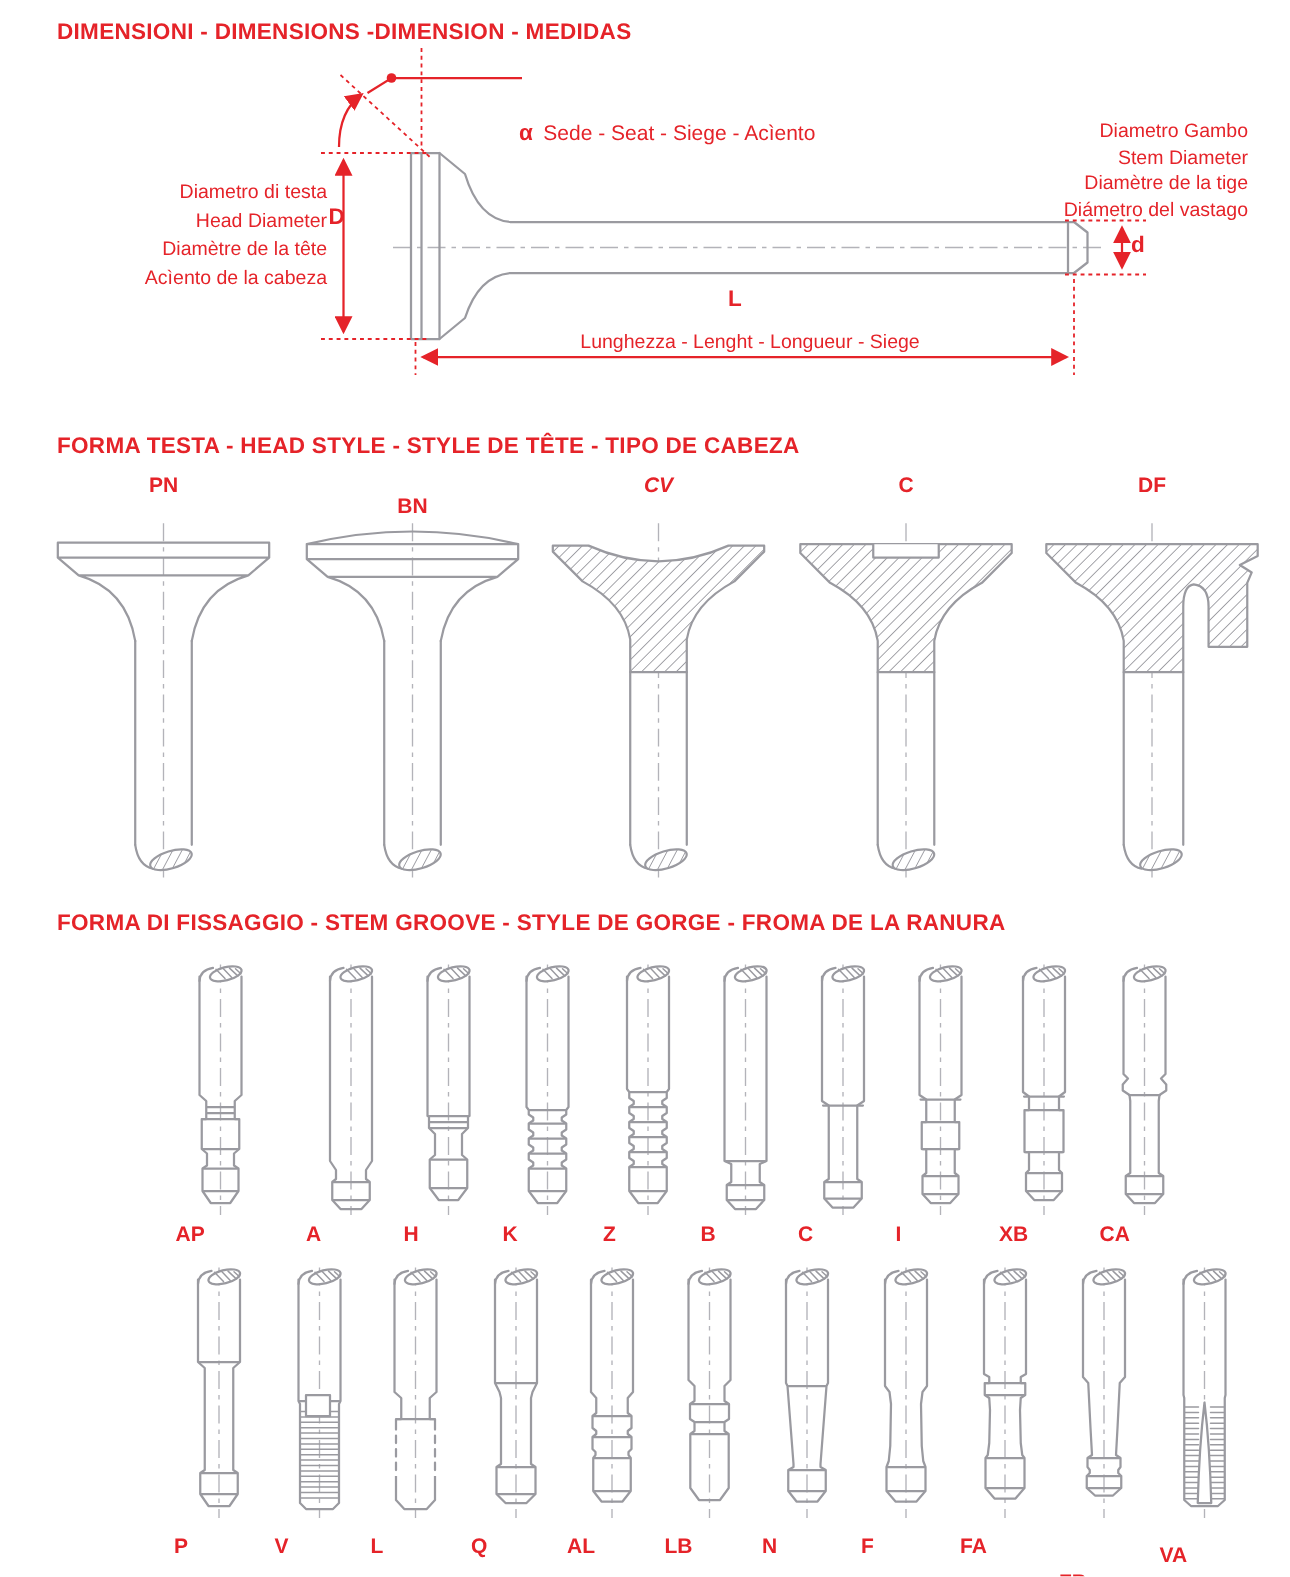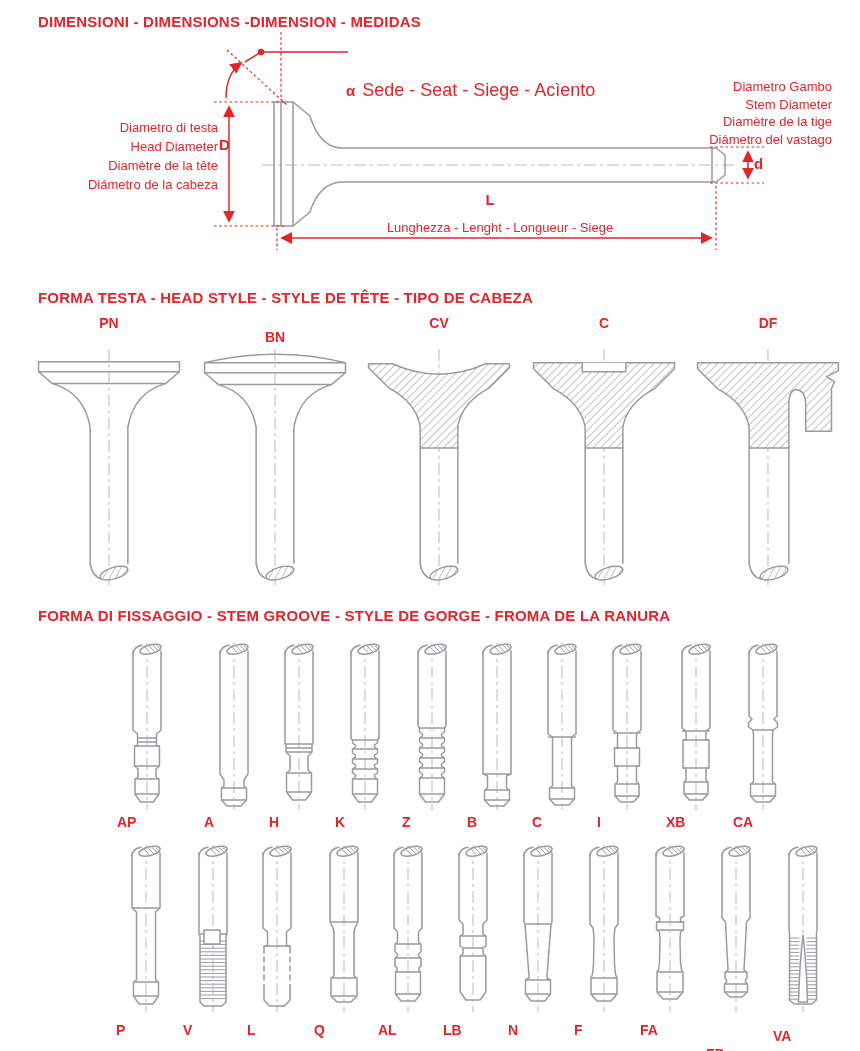--- a/index.html
+++ b/index.html
@@ -6,21 +6,21 @@
   .page{position:relative;width:860px;height:1051px;background:#fff;overflow:hidden;
         font-family:"Liberation Sans",sans-serif;}
   .sec-title{position:absolute;left:38px;font-size:15px;font-weight:700;color:#e52329;
              letter-spacing:.2px;white-space:nowrap;}
   .red-sym{color:#e52329;font-weight:700;font-size:15px;}
   .dim-label{position:absolute;color:#e52329;font-size:13px;line-height:19px;}
   .dim-label.small-lh{line-height:17.5px;}
   .right-align{text-align:right;}
   .center-align{text-align:center;}
   .alpha-row{position:absolute;display:flex;align-items:baseline;gap:7px;white-space:nowrap;}
-  .alpha-row .txt{color:#e52329;font-size:18px;margin-top:36px;}
+  .alpha-row .txt{color:#e52329;font-size:14px;margin-top:36px;}
   .head-label,.fig-label{position:absolute;text-align:center;font-weight:700;
              color:#e52329;font-size:14px;}
   .head-fig,.stem-fig{position:absolute;}
   .stem-label{position:absolute;left:0;width:60px;font-weight:700;
              color:#e52329;font-size:14px;}
   svg .ln{stroke:#9a9aa0;stroke-width:1.5;stroke-linejoin:round;stroke-linecap:round;}
   svg .cl{stroke:#b3b3b9;stroke-width:.9;stroke-dasharray:12 4 3 4;fill:none;}
   svg .rl{stroke:#e52329;stroke-width:1.5;fill:none;}
   svg .rd{stroke:#e52329;stroke-width:1.2;stroke-dasharray:2.6 2.6;fill:none;}
 </style>
@@ -66,21 +66,21 @@
 
   <div class="alpha-row" style="left:346px;top:44px">
     <span class="red-sym">α</span>
     <span class="txt">Sede - Seat - Siege - Acìento</span>
   </div>
 
   <div class="dim-label right-align" style="left:38px;top:118px;width:180px">
     <span style="display:block">Diametro di testa</span>
     <span style="display:block">Head Diameter</span>
     <span style="display:block">Diamètre de la tête</span>
-    <span style="display:block">Diámetro de la cabeza</span>
+    <span style="display:block">Acìento de la cabeza</span>
   </div>
   <div class="red-sym" style="position:absolute;left:219px;top:136px">D</div>
 
   <div class="dim-label small-lh right-align" style="left:640px;top:78px;width:192px">
     <span style="display:block">Diametro Gambo</span>
     <span style="display:block">Stem Diameter</span>
     <span style="display:block">Diamètre de la tige</span>
     <span style="display:block">Diámetro del vastago</span>
   </div>
   <div class="red-sym" style="position:absolute;left:754px;top:155px">d</div>
@@ -111,21 +111,21 @@
               <rect width="5.5" height="5.5" fill="#fff"></rect>
               <line x1="0" y1="0" x2="0" y2="5.5" stroke="#9a9aa0" stroke-width="1.2"></line>
             </pattern>
           </defs>
           <line class="cl" x1="75" y1="16" x2="75" y2="254"></line>
           <path class="ln" fill="none" d="M4,30 Q75,13 146,30 M4,30 H146 M4,40 H146 M4,30 V40 M146,30 V40 M4,40 L18,52 M146,40 L132,52 M18,52 H132 M18,52 Q50,61 56,95 M132,52 Q100,61 94,95"></path>
           <path class="ln" fill="none" d="M56,95 V232 M94,95 V232"></path>
           <path class="ln" fill="none" d="M56,232 Q58,246 68,248"></path>
           <ellipse class="ln" fill="url(#hpBN)" cx="80" cy="242" rx="14.5" ry="5.8" transform="rotate(-17 80 242)"></ellipse>
         </svg></div>
-      <div class="head-label" style="left: 399px; top: 315px; width: 80px;">CV</div>
+      <div class="head-label" style="left: 399px; top: 315px; width: 80px; font-style: italic;">CV</div>
       <div class="head-fig" style="left: 364px; top: 333px; width: 150px; height: 258px;"><svg width="150" height="258" viewBox="0 0 150 260">
           <defs>
             <pattern id="hpCV" width="5.5" height="5.5" patternUnits="userSpaceOnUse" patternTransform="rotate(45)">
               <rect width="5.5" height="5.5" fill="#fff"></rect>
               <line x1="0" y1="0" x2="0" y2="5.5" stroke="#9a9aa0" stroke-width="1.2"></line>
             </pattern>
           </defs>
           <line class="cl" x1="75" y1="16" x2="75" y2="254"></line>
           <path class="ln" fill="url(#hpCV)" d="M4,31 L28,31 Q75,52 122,31 L146,31 L146,35 L126,55 Q98,70 94,94 L94,116 L56,116 L56,94 Q52,70 24,55 L4,35 Z"></path>
           <path class="ln" fill="none" d="M56,116 V232 M94,116 V232"></path>

